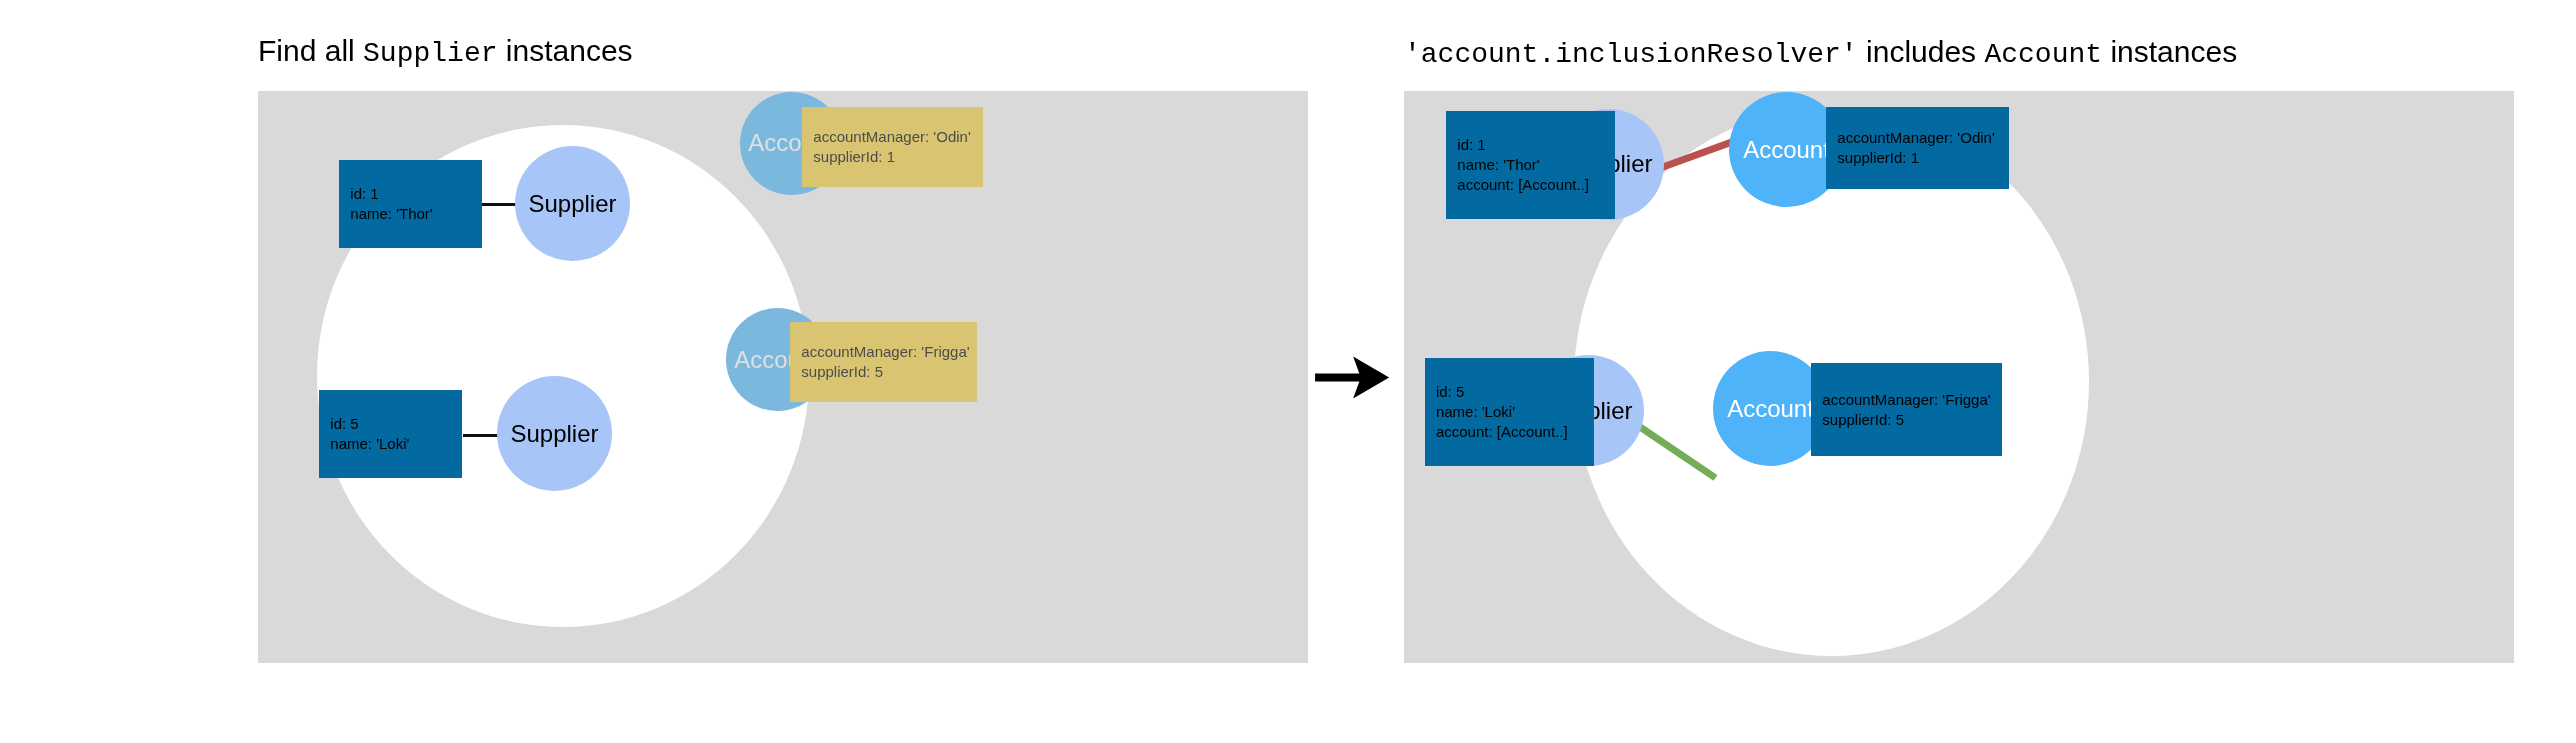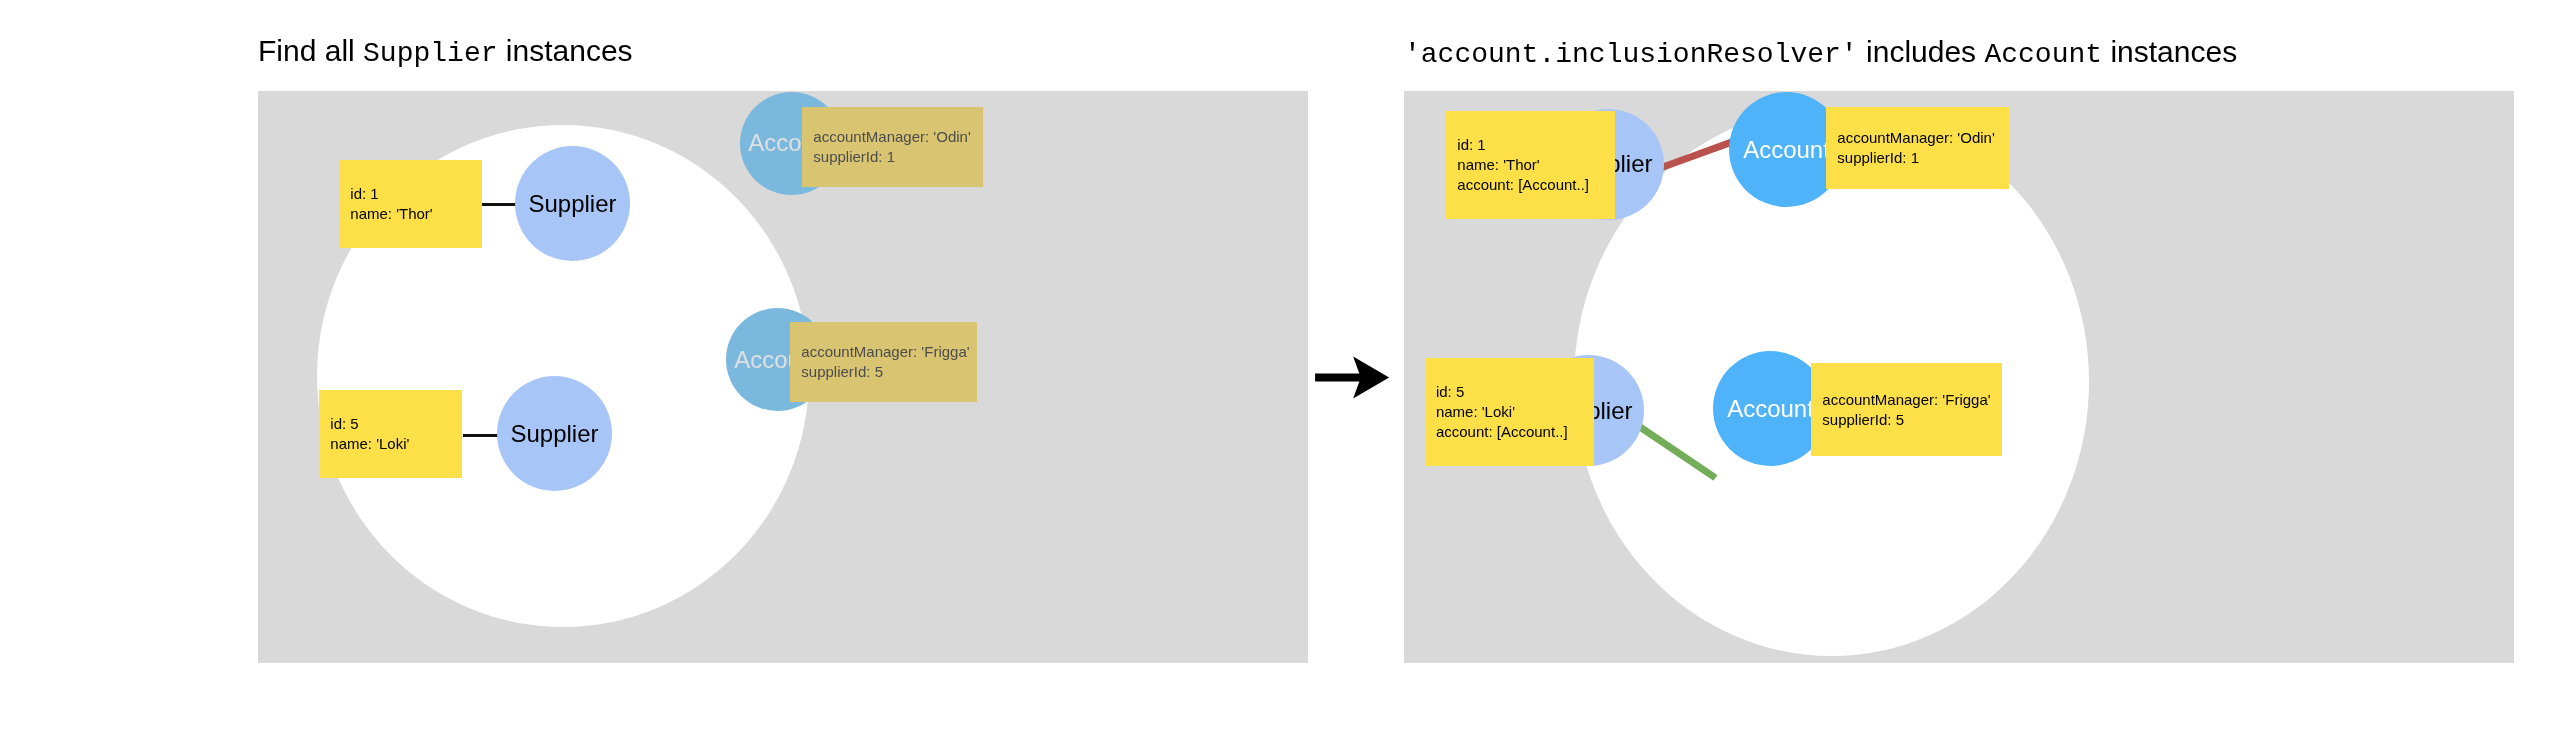--- a/index.html
+++ b/index.html
@@ -66,21 +66,21 @@
     position: absolute;
     box-sizing: border-box;
     display: flex;
     flex-direction: column;
     justify-content: center;
     font-size: 15px;
     line-height: 1.32;
     white-space: nowrap;
   }
   .box .line { display: block; }
-  .box-yellow      { background: #fde047; color: #000000; }
+  .box-yellow      { background: #0369a1; color: #000000; }
   .box-tan         { background: #d9c571; color: #4c4c4c; }
 
   
   .edge { position: absolute; background: #111111; }
   .edge-h { height: 3.1px; }
   .edge-dim { background: #555f63; }
   .edge-diag {
     position: absolute;
     height: 6.7px;
     transform-origin: 0 50%;

